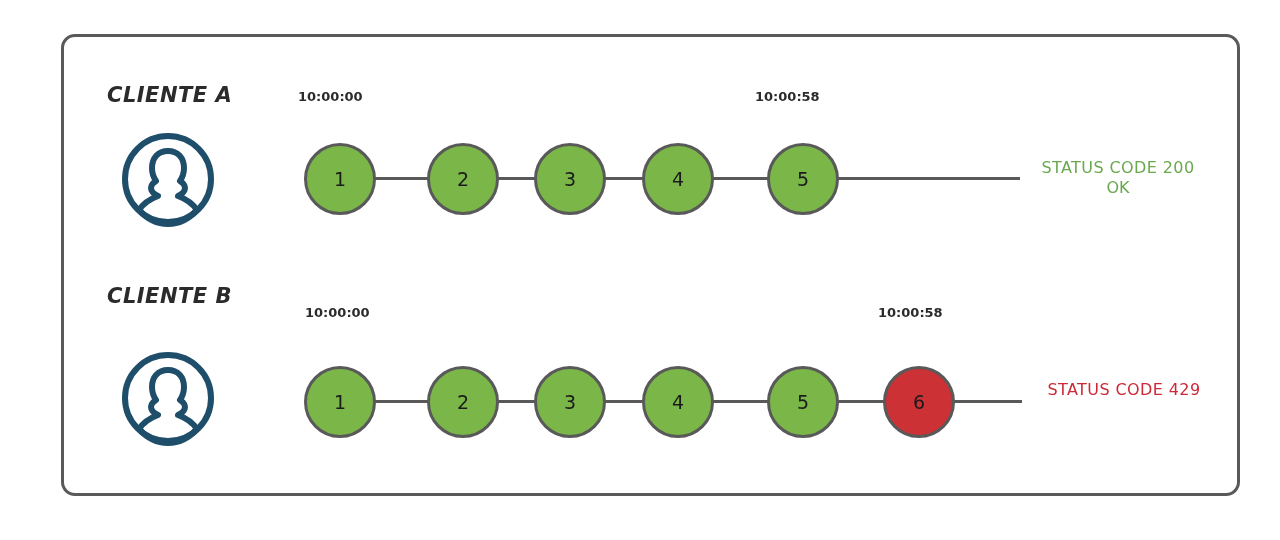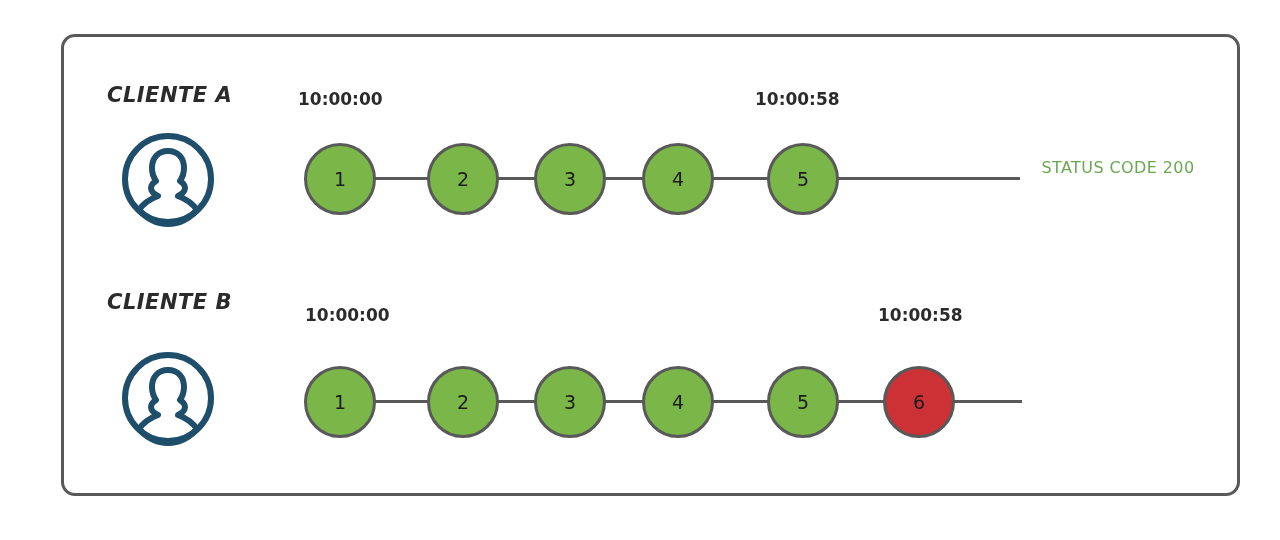--- a/index.html
+++ b/index.html
@@ -39,21 +39,21 @@
     font-size: 21px;
     font-weight: 600;
     font-style: italic;
     letter-spacing: 0.5px;
     color: #2b2b2b;
     white-space: nowrap;
   }
   .timestamp {
     position: absolute;
     font-family: "DejaVu Sans", sans-serif;
-    font-size: 17px;
+    font-size: 13px;
     font-weight: bold;
     color: #2b2b2b;
     white-space: nowrap;
   }
   .avatar {
     position: absolute;
   }
   .node {
     position: absolute;
     width: 72px;
@@ -132,23 +132,24 @@
   </div>
   <div class="node green" style="left:642px; top:143px;">
     <span>4</span>
   </div>
   <div class="node green" style="left:767px; top:143px;">
     <span>5</span>
   </div>
 
   <div class="status ok" style="left:1028px; top:158px; width:180px;">
     <span class="line1">STATUS CODE 200</span>
+    <span class="line2">OK</span>
   </div>
 
-  <div class="client-label" style="left:107px; top:290px;">CLIENTE B</div>
+  <div class="client-label" style="left:107px; top:284px;">CLIENTE B</div>
 
   <div class="timestamp" style="left:305px; top:305px;">10:00:00</div>
 
   <div class="timestamp" style="left:878px; top:305px;">10:00:58</div>
 
   <div class="avatar" style="left:120px; top:350px;">
     <svg width="96" height="96" viewBox="0 0 96 96">
       <circle cx="48" cy="48" r="43" fill="none" stroke="#1f4e6b" stroke-width="6"></circle>
       <path d="M48 20 C38 20 32 27 32 37 C32 43 34 47 36 50
                C33 52 31 54 31 57 C31 61 34 63 38 65
@@ -181,15 +182,16 @@
     <span>4</span>
   </div>
   <div class="node green" style="left:767px; top:366px;">
     <span>5</span>
   </div>
   <div class="node red" style="left:883px; top:366px;">
     <span>6</span>
   </div>
 
   <div class="status err" style="left:1028px; top:380px; width:192px;">
+    <span class="line1">STATUS CODE 429</span>
   </div>
 
 </div>
 
 </body></html>

